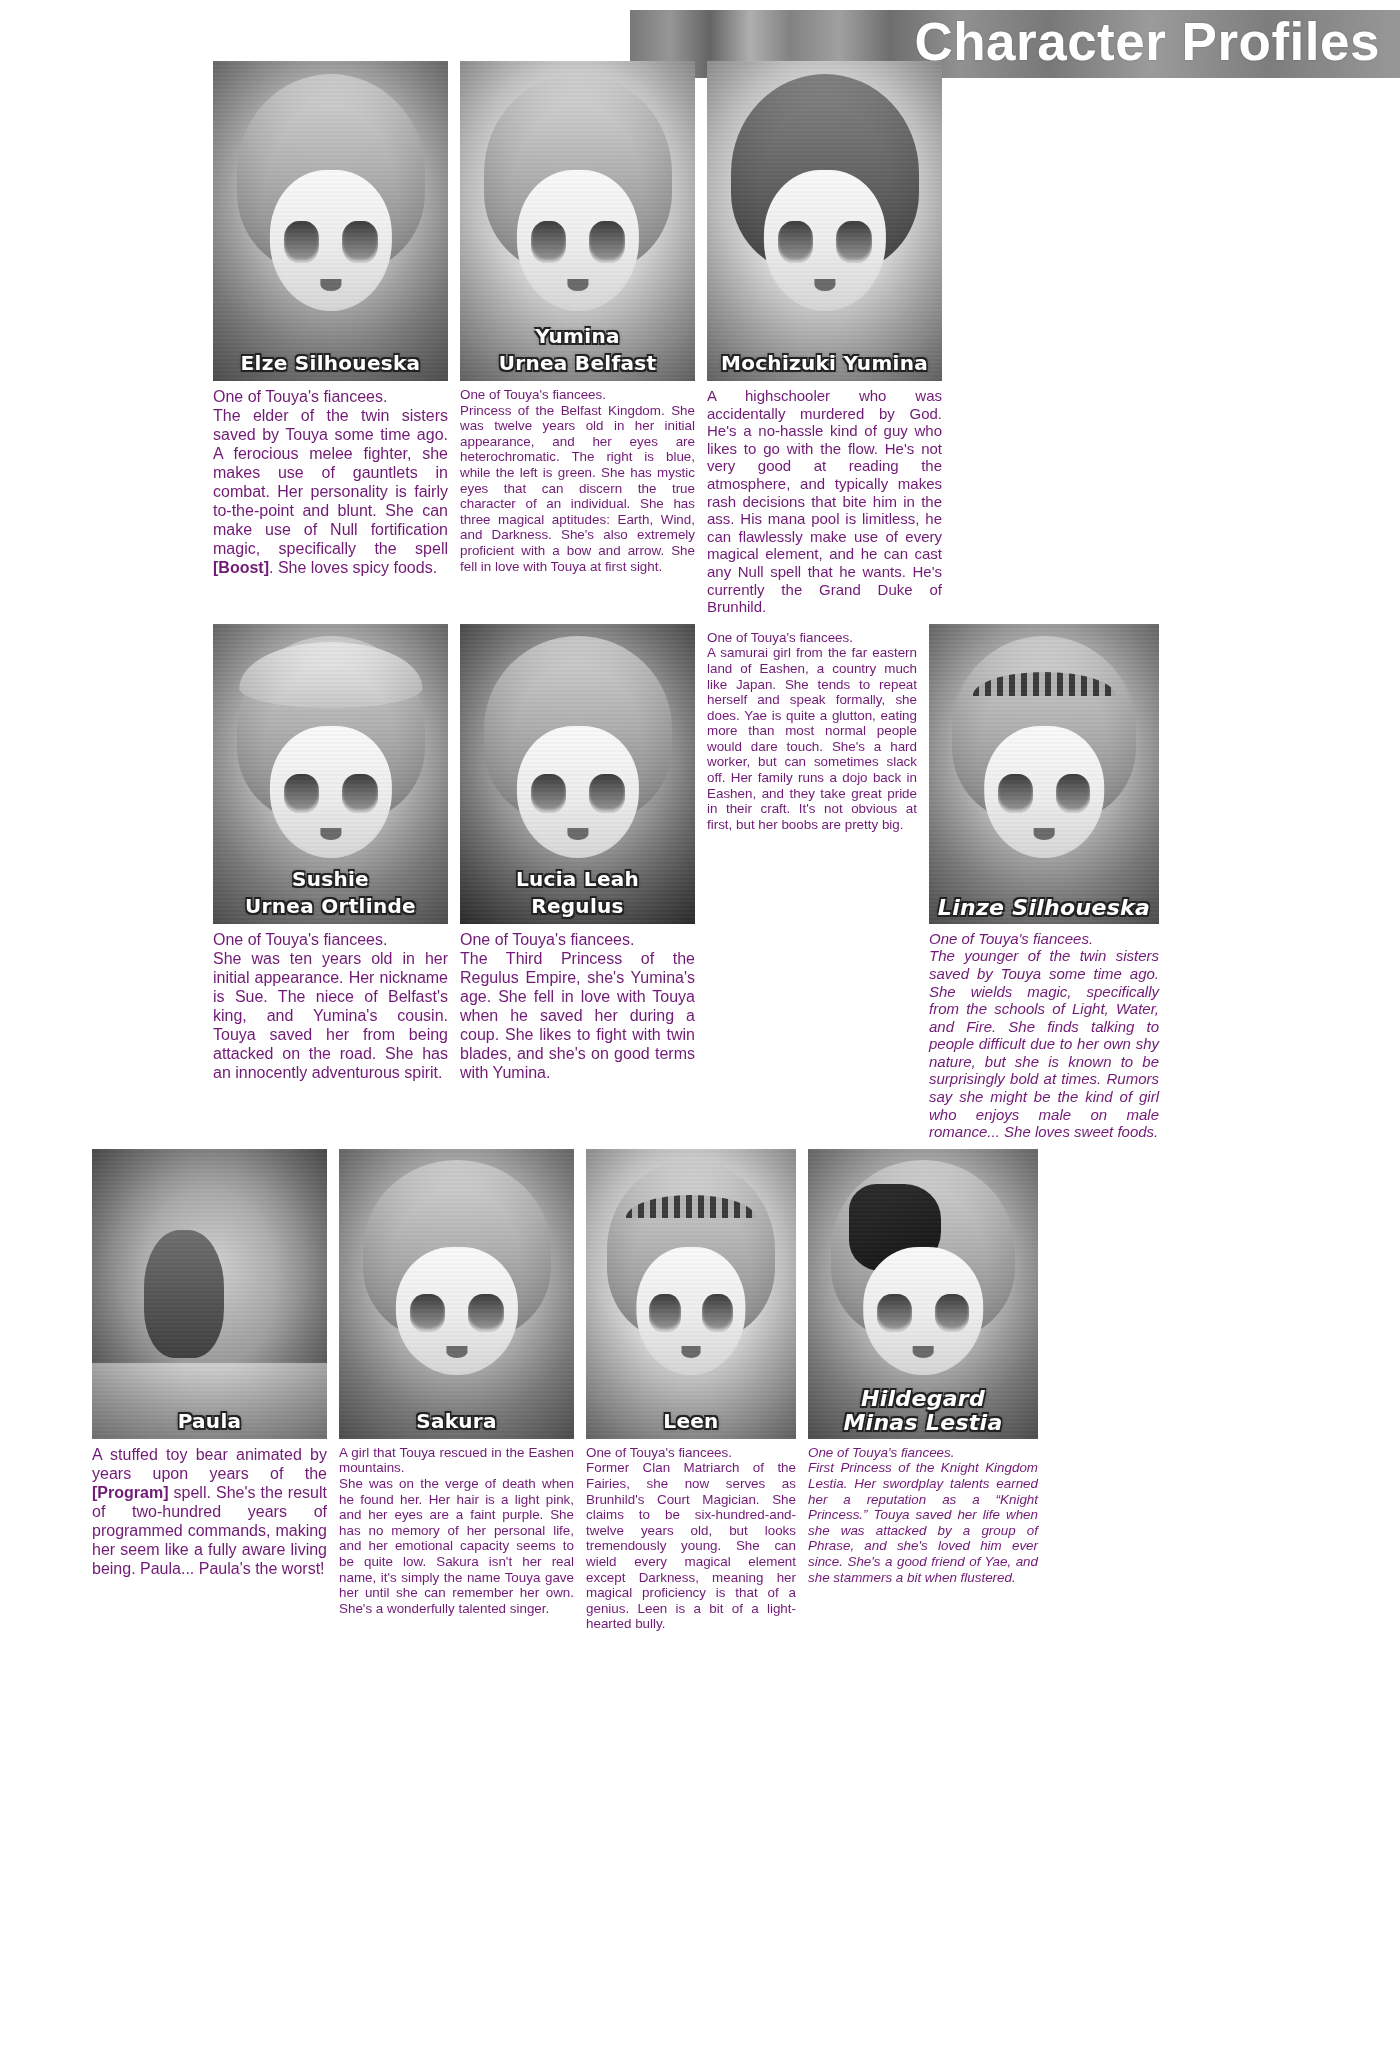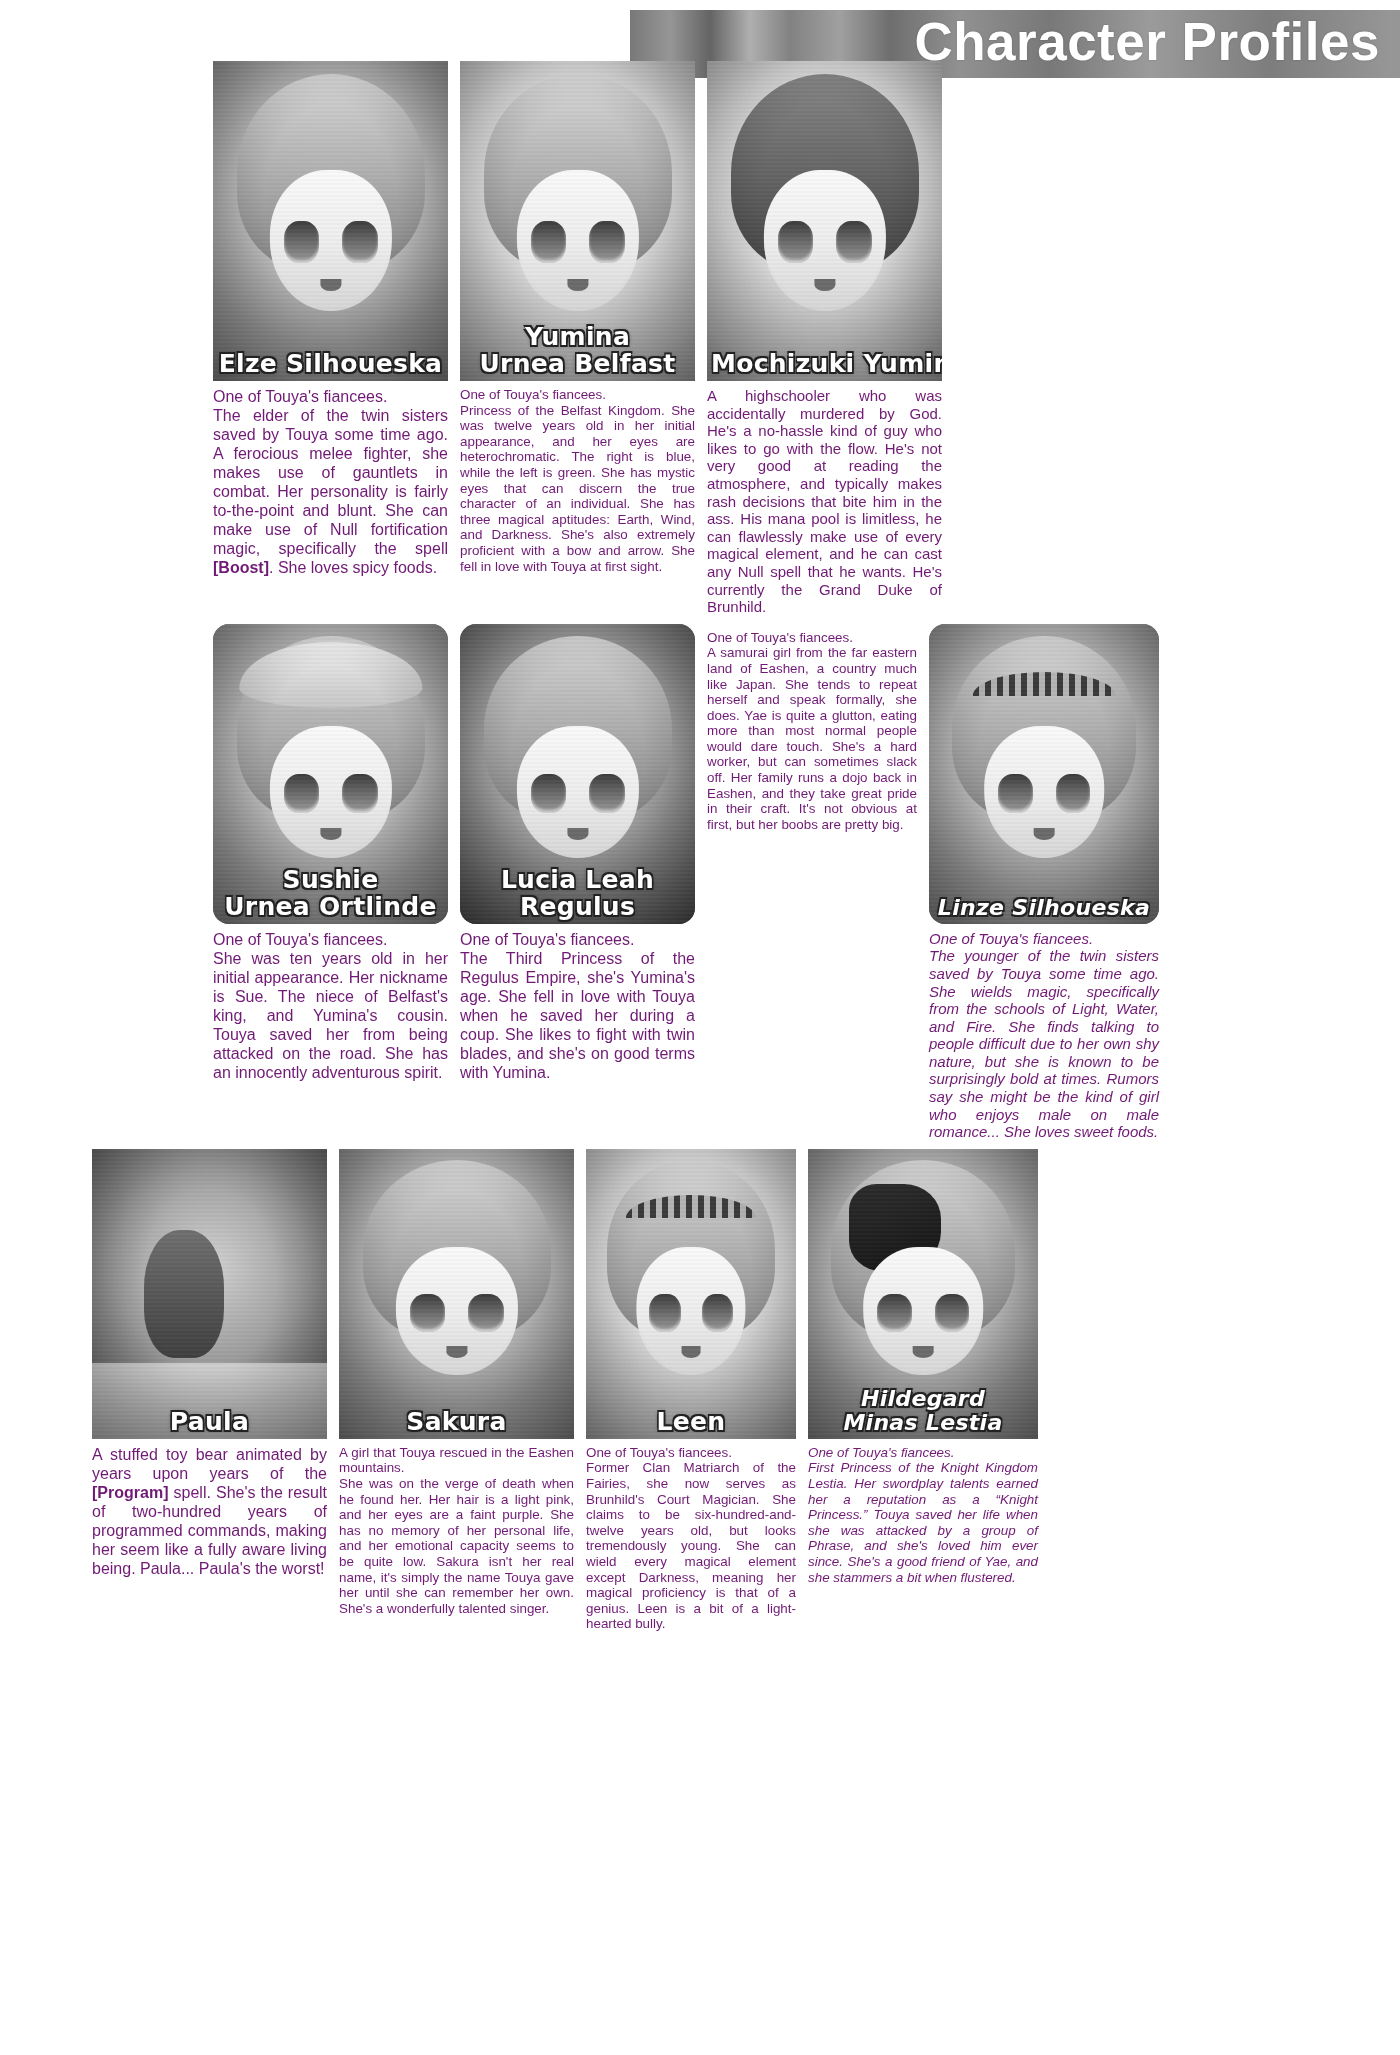--- a/index.html
+++ b/index.html
@@ -87,21 +87,21 @@
     left: 0;
     right: 0;
     bottom: 4px;
     text-align: center;
     padding: 0 4px;
   }
   .name-line {
     display: block;
     font-family: "DejaVu Sans", sans-serif;
     font-weight: bold;
-    font-size: 25px;
+    font-size: 20px;
     line-height: 27px;
     color: #ffffff;
     letter-spacing: 0.3px;
     text-shadow:
       -1.6px -1.6px 0 #222, 1.6px -1.6px 0 #222,
       -1.6px  1.6px 0 #222, 1.6px  1.6px 0 #222,
       0 0 4px #333;
     white-space: nowrap;
   }
   .name-line.small { font-size: 22px; line-height: 24px; }
@@ -115,21 +115,21 @@
   }
   .bio p { margin: 0; }
   .bio .lead { margin-bottom: 0; }
 
   
   .w235 { width: 235px; }
   .w210 { width: 210px; }
   .w230 { width: 230px; font-style: italic; }
 
   .h-big { height: 320px; }
-  .h-mid { height: 300px; border-radius: 16px; }
+  .h-mid { height: 300px; }
   .h-low { height: 290px; }
 
   .fs13 { font-size: 13.4px; line-height: 15.6px; }
   .fs14 { font-size: 15px; line-height: 17.6px; }
   .fs15 { font-size: 16px; line-height: 19px; }
 
   
   .art-base {
     position: absolute;
     inset: 0;

